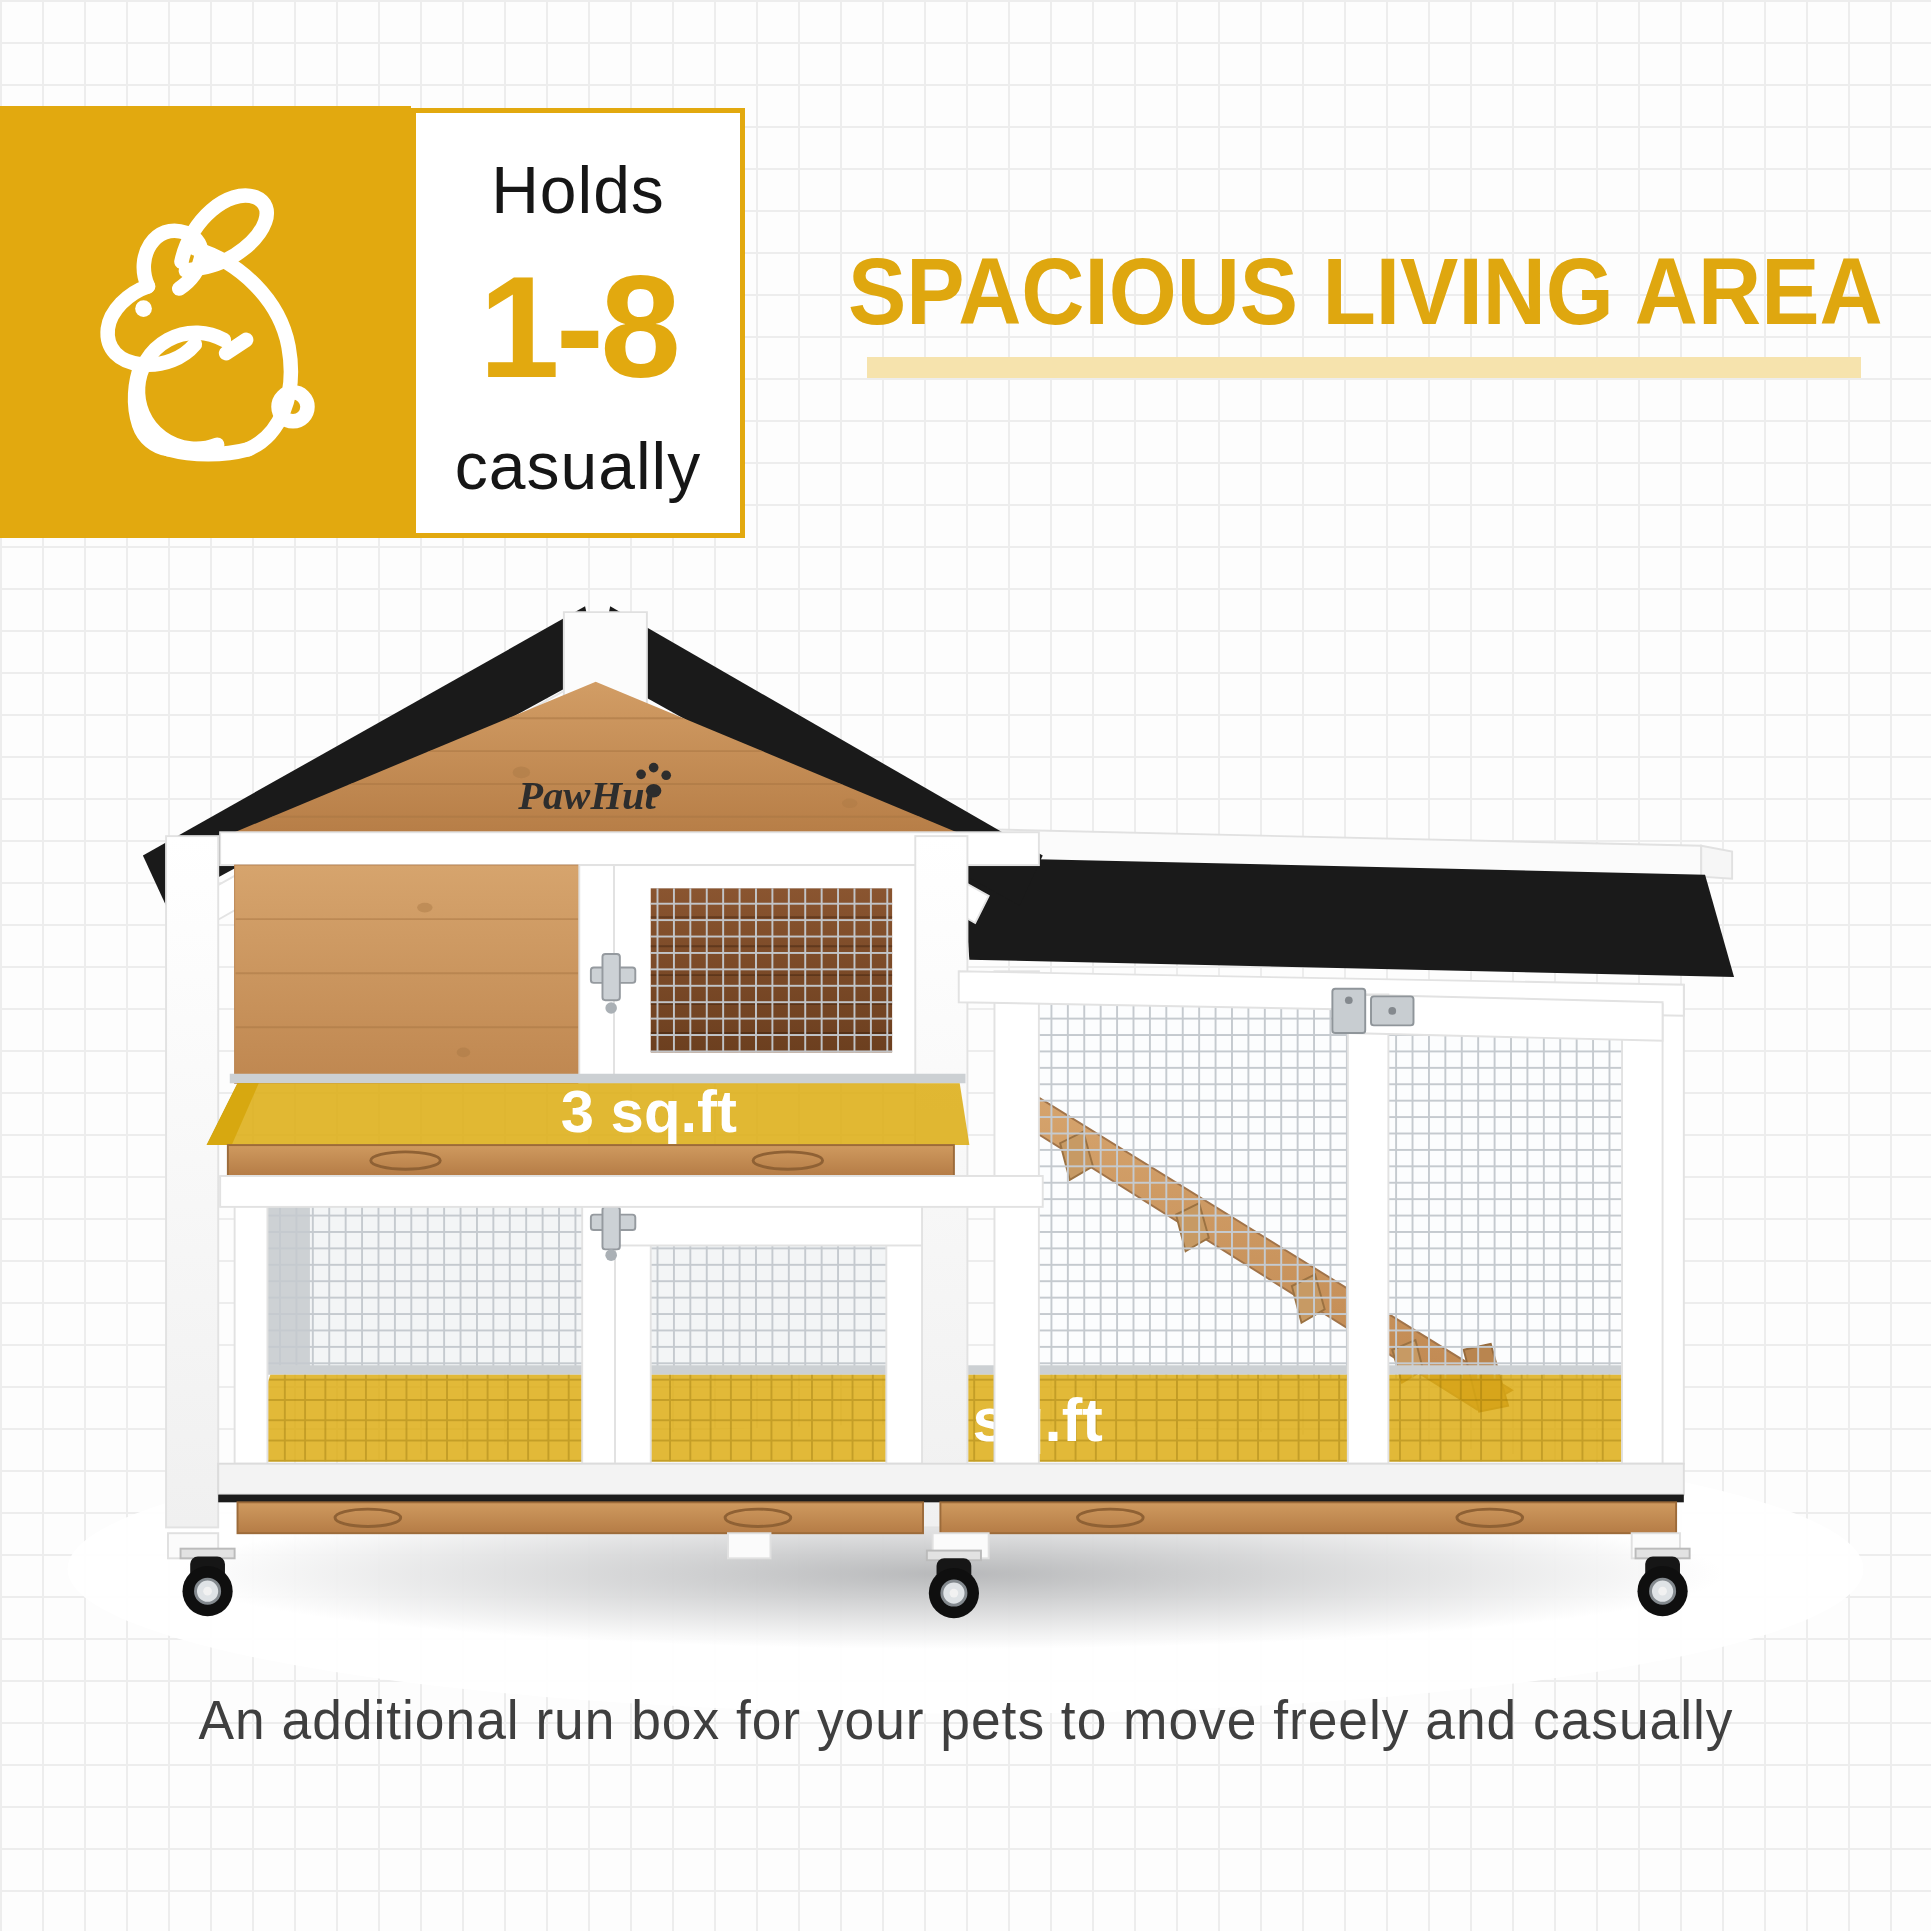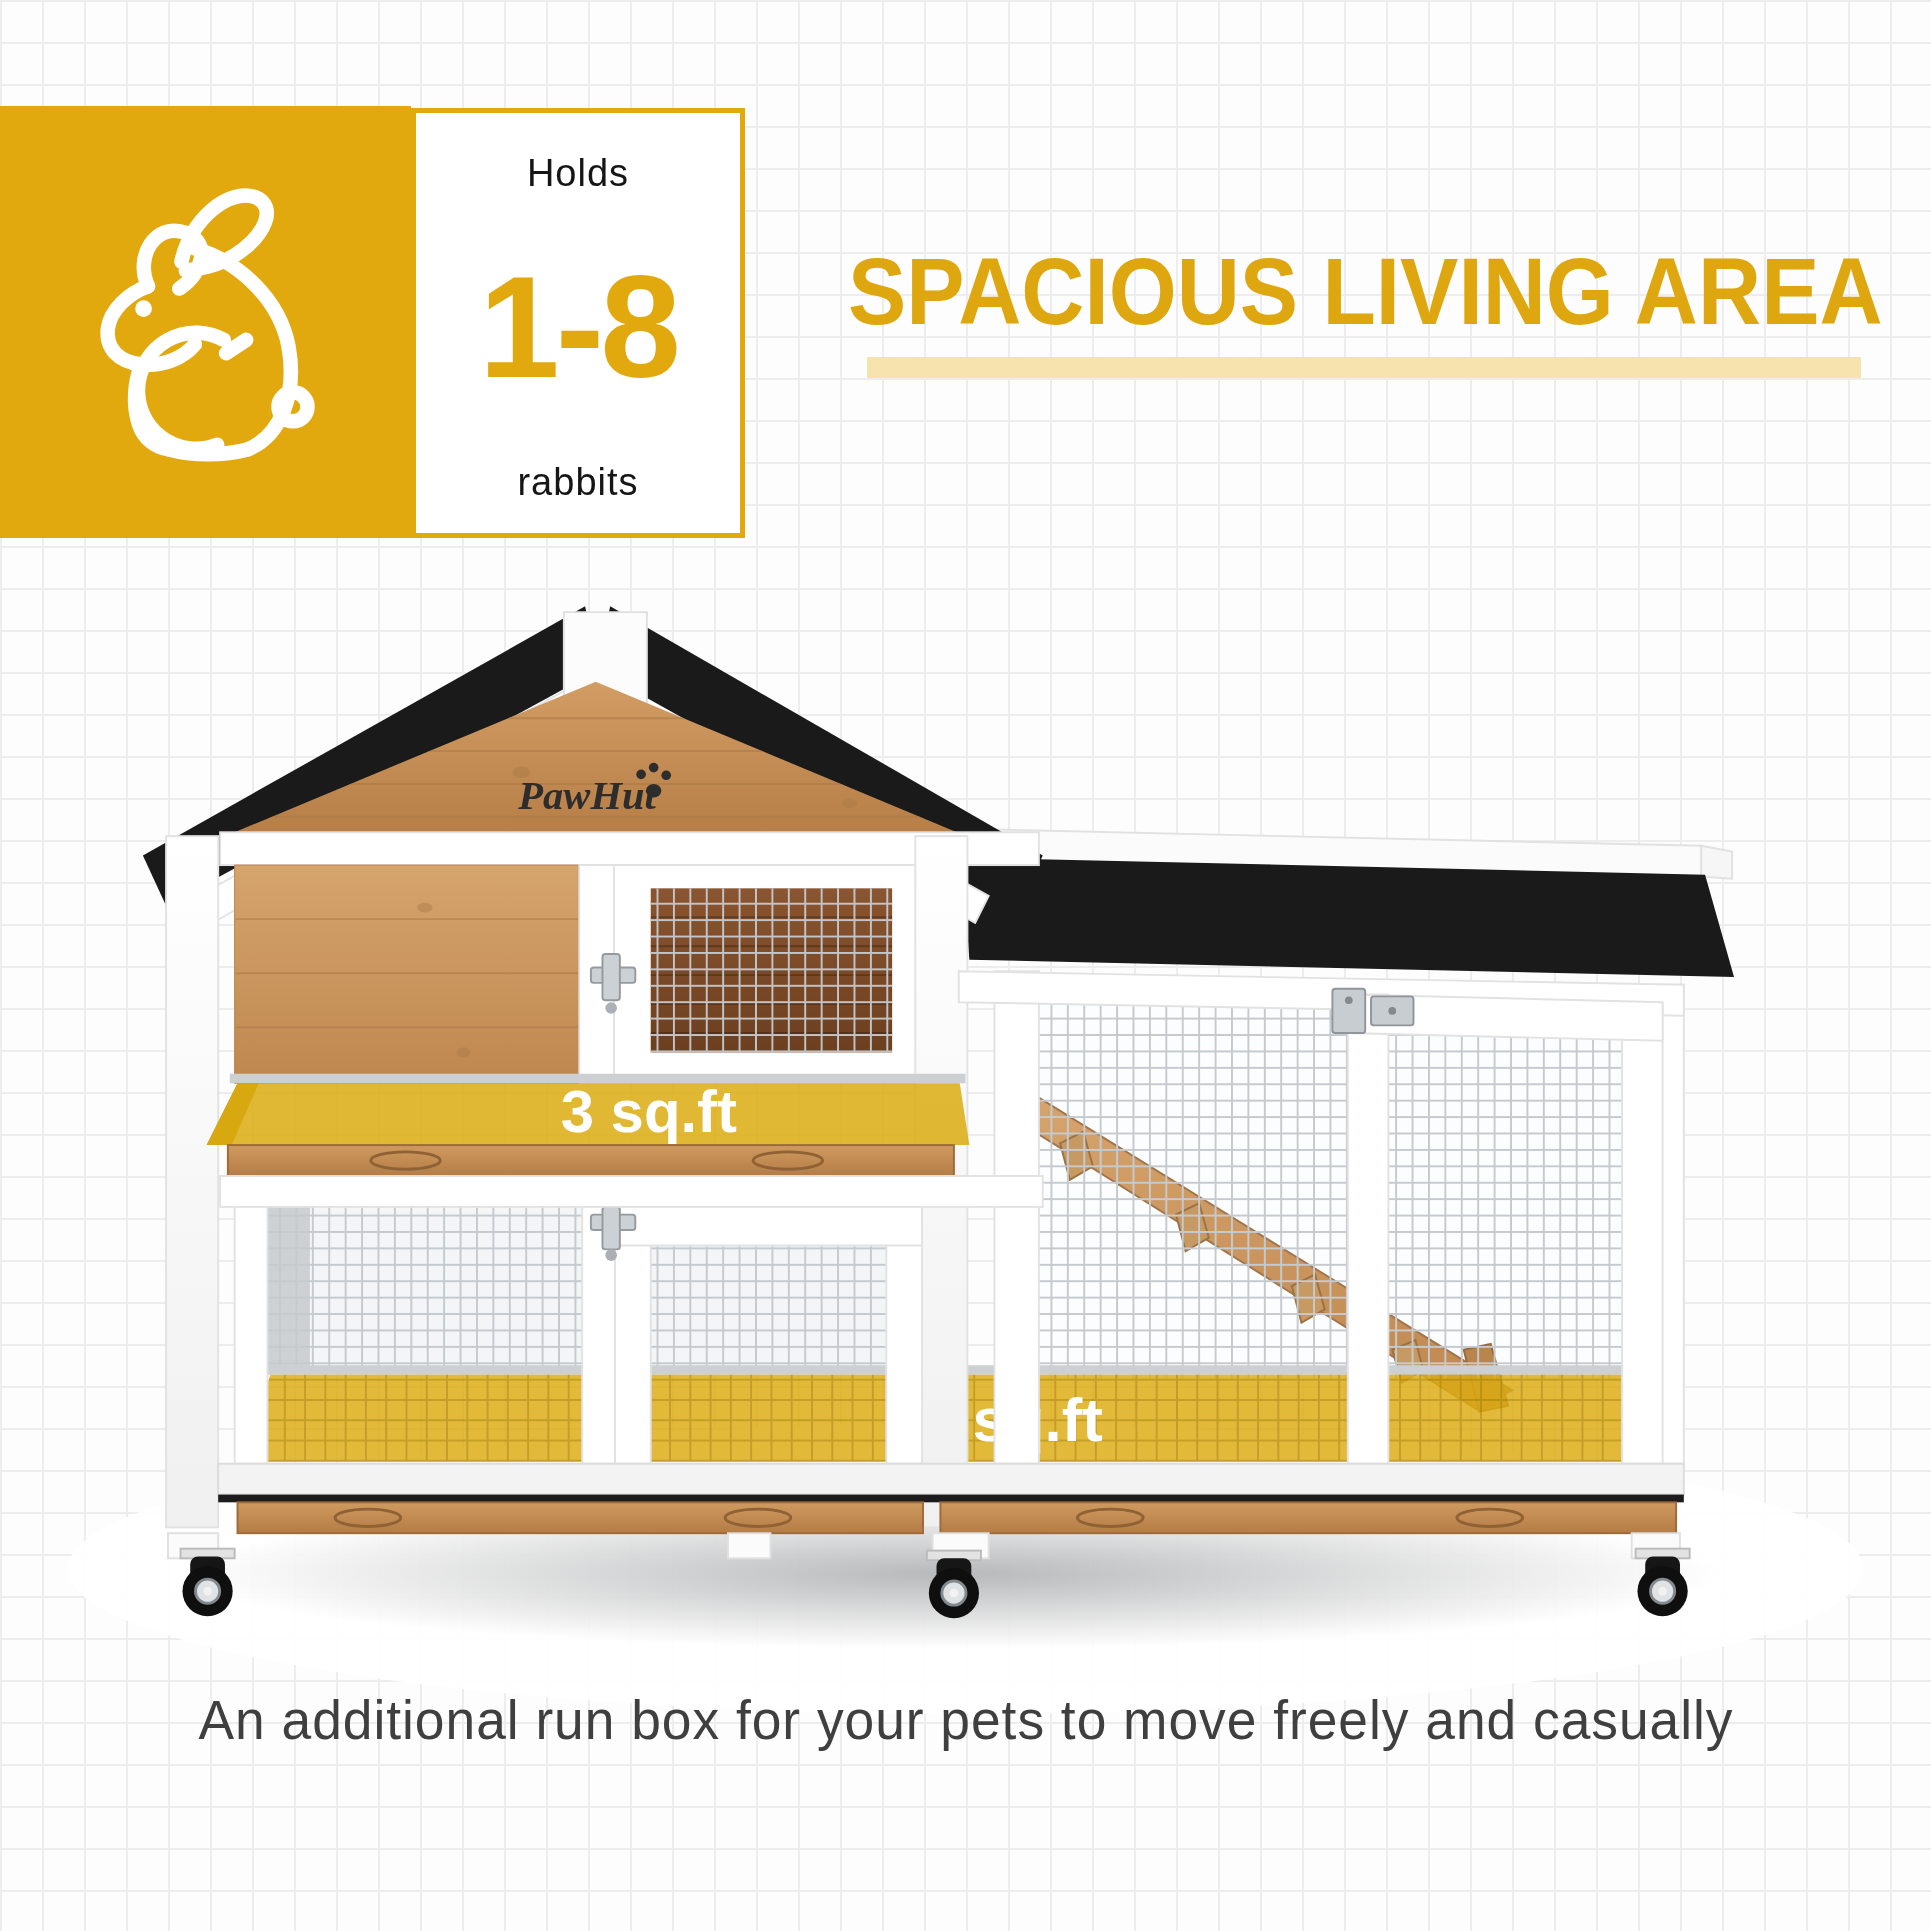--- a/index.html
+++ b/index.html
@@ -14,21 +14,21 @@
   .badge-square{
     position:absolute;left:0;top:106px;width:411px;height:432px;
     background:#E2A90F;display:flex;align-items:center;justify-content:center;
   }
   .capacity-box{
     position:absolute;left:411px;top:108px;width:334px;height:430px;
     background:#ffffff;border:5.8px solid #E2A90F;box-sizing:border-box;
     display:flex;flex-direction:column;align-items:center;justify-content:space-between;
     padding:39px 0 29px 0;
   }
-  .capacity-word{font-size:38px;color:#161616;letter-spacing:1px;}
+  .capacity-word{font-size:66px;color:#161616;letter-spacing:1px;}
   .capacity-range{font-size:145px;font-weight:bold;color:#E2A90F;line-height:.85;letter-spacing:-3.9px;}
   .heading{
     position:absolute;left:848px;top:238px;white-space:nowrap;
     font-size:94px;font-weight:bold;color:#DFA70F;letter-spacing:0px;
     transform:scaleX(.93);transform-origin:left top;
   }
   .heading-underline{
     position:absolute;left:867px;top:357px;width:994px;height:21px;background:#F6E3AD;
   }
   .caption{
@@ -253,21 +253,21 @@
       <path d="M148,158 l18,-12"></path>
       <path d="M72,168 C66,184 64,204 70,222 C74,234 84,242 96,244"></path>
       <path d="M96,244 C118,250 146,250 168,244"></path>
       <circle cx="208" cy="206" r="13"></circle>
     </svg>
   </div>
 
   <div class="capacity-box">
     <div class="capacity-word">Holds</div>
     <div class="capacity-range">1-8</div>
-    <div class="capacity-word">rabbits</div>
+    <div class="capacity-word">casually</div>
   </div>
 
   <div class="heading">SPACIOUS LIVING AREA</div>
   <div class="heading-underline"></div>
 
   <div class="caption">An additional run box for your pets to move freely and casually</div>
 
 </div>
 
 

